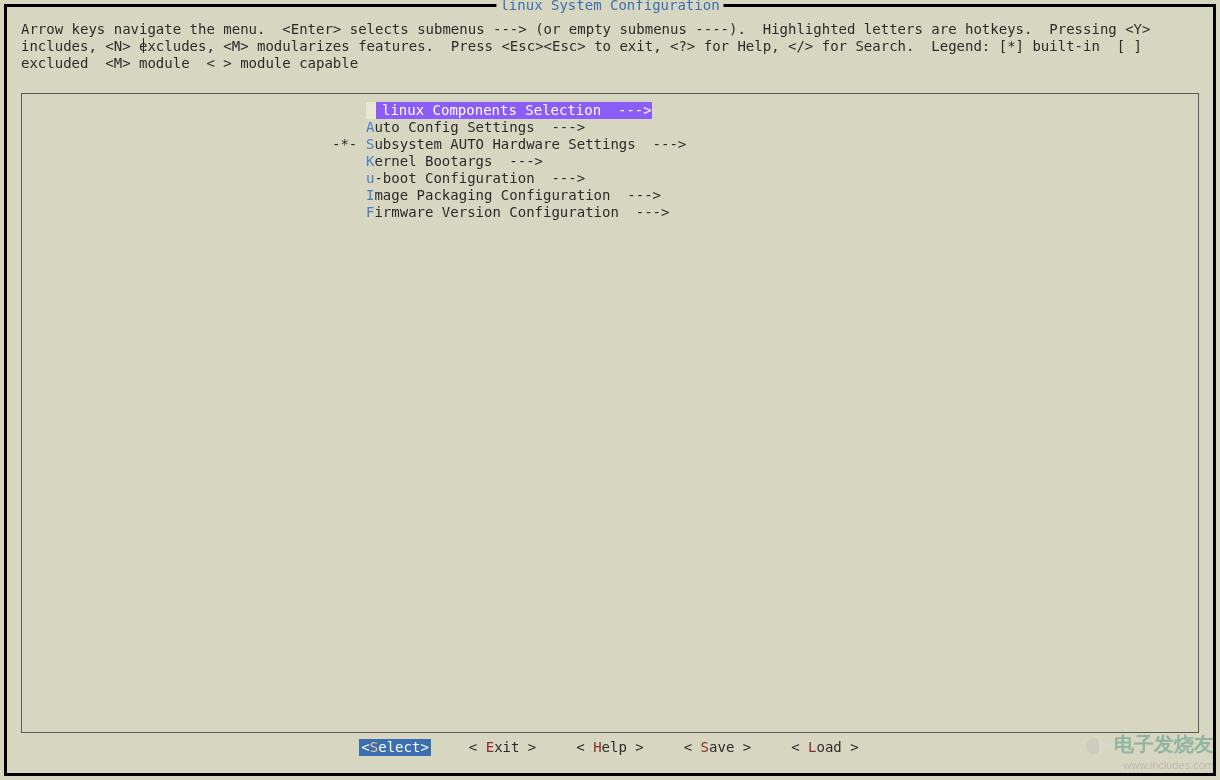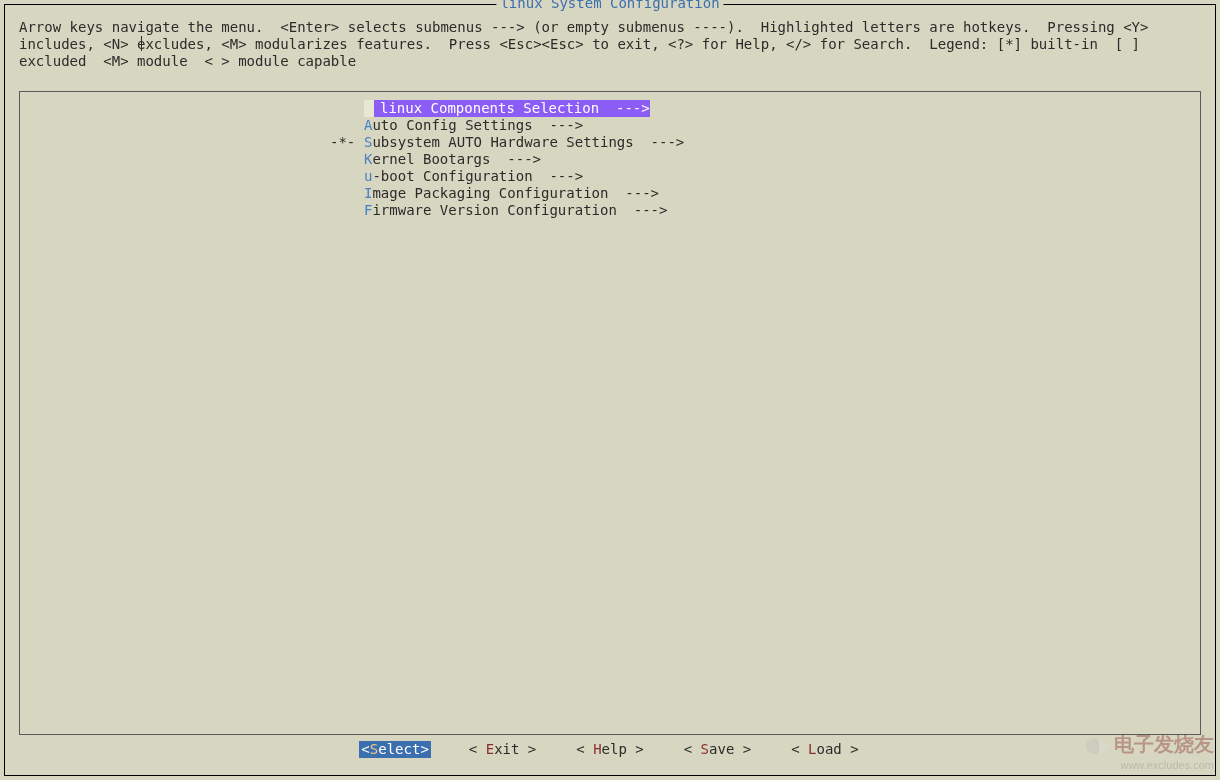--- a/index.html
+++ b/index.html
@@ -8,21 +8,21 @@
     background: #d7d6c0;
     font-family: "DejaVu Sans Mono", "Liberation Mono", "Courier New", monospace;
     font-size: 14px;
     line-height: 17px;
     color: #2b2b2b;
     position: relative;
   }
   .outer-frame {
     position: absolute;
     left: 4px; right: 4px; top: 4px; bottom: 4px;
-    border: 1px solid #000000;
+    border: 3px solid #000000;
   }
   .title-bar {
     position: absolute;
     top: -10px;
     left: 50%;
     transform: translateX(-50%);
     background: #d7d6c0;
     padding: 0 4px;
     color: #3c6fb0;
     white-space: pre;
@@ -86,21 +86,21 @@
   }
   .btn.active .hot { color: #f3c78a; }
   .gap { display: inline-block; width: 36px; }
   .watermark {
     position: absolute;
     right: 6px;
     bottom: 6px;
     opacity: 0.35;
   }
   .watermark .wm-main {
-    color: #7f1d1d;
+    color: #0f766e;
     font-family: Liberation Serif, serif;
     font-size: 20px;
     font-weight: bold;
   }
   .watermark .wm-sub {
     color: #888;
     font-family: sans-serif;
     font-size: 11px;
     text-align: right;
   }
@@ -130,14 +130,14 @@
   <div class="button-bar" id="button-bar"><span class="btn active"><span>&lt;</span><span class="hot">S</span><span>elect</span><span>&gt;</span></span><span class="gap"></span><span class="btn"><span>&lt; </span><span class="hot">E</span><span>xit</span><span> &gt;</span></span><span class="gap"></span><span class="btn"><span>&lt; </span><span class="hot">H</span><span>elp</span><span> &gt;</span></span><span class="gap"></span><span class="btn"><span>&lt; </span><span class="hot">S</span><span>ave</span><span> &gt;</span></span><span class="gap"></span><span class="btn"><span>&lt; </span><span class="hot">L</span><span>oad</span><span> &gt;</span></span></div>
 </div>
 
 <div class="watermark">
   <div class="wm-main">
     <svg width="26" height="22" viewBox="0 0 26 22">
       <circle cx="8" cy="11" r="8" fill="#bbb"></circle>
       <path d="M13 3 L24 11 L13 19 Z" fill="#ddd"></path>
     </svg><span>电子发烧友</span>
   </div>
-  <div class="wm-sub">www.excludes.com</div>
+  <div class="wm-sub">www.includes.com</div>
 </div>
 
 </body></html>

